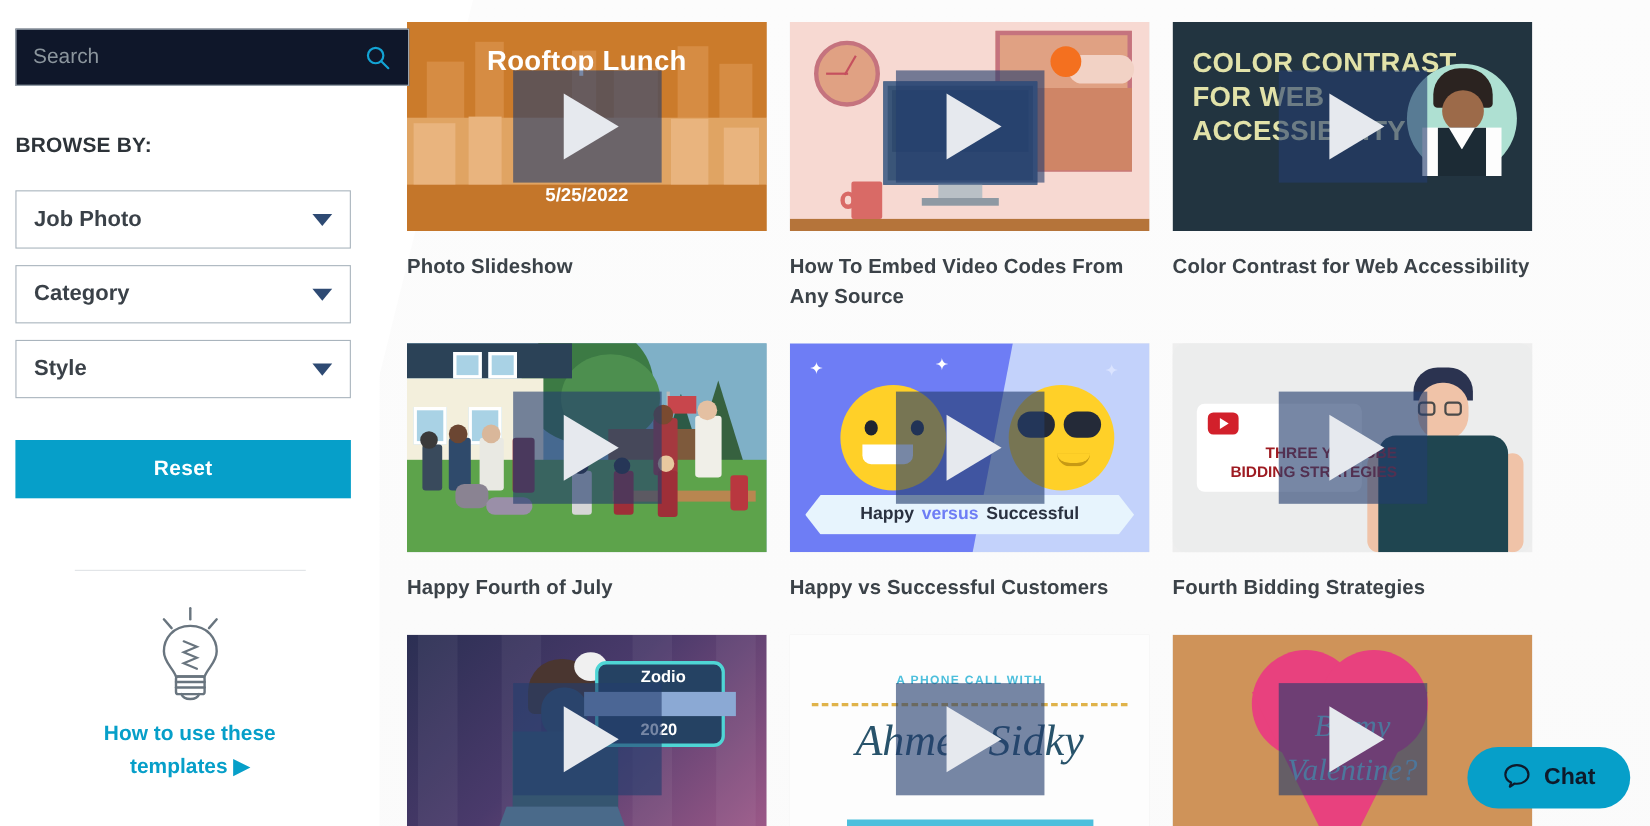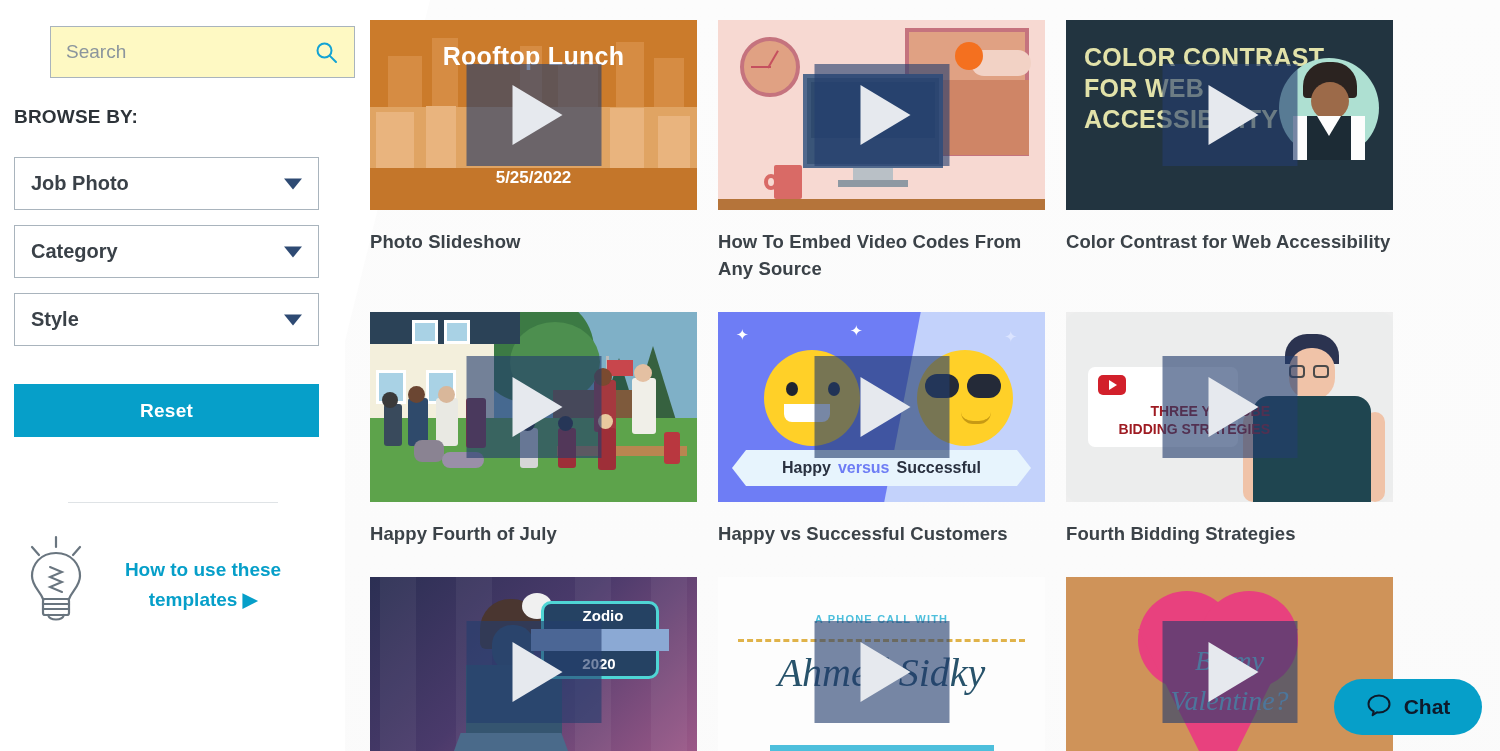--- a/index.html
+++ b/index.html
@@ -31,45 +31,45 @@
   .sidebar {
     position: absolute;
     left: 0; top: 0;
     width: 345px; height: 751px;
     background: #ffffff;
     z-index: 3;
     padding: 26px 14px 0 14px;
   }
   .search-box {
     position: relative;
-    width: 305px; height: 52px;
+    width: 358px; height: 52px;
     border: 1px solid #a9b4bd;
-    background: #fef9c3;
-    display: flex; align-items: center; margin-left: 36px;
+    background: #0f172a;
+    display: flex; align-items: center;
   }
   .search-input {
     border: 0; outline: 0;
     font-size: 19px;
     color: #7c8791;
     font-family: "Liberation Sans", sans-serif;
     padding-left: 15px;
     width: 240px;
     background: transparent;
   }
   .search-input::placeholder { color: #8b959d; }
   .search-icon {
     position: absolute; right: 16px; top: 50%;
     transform: translateY(-50%);
     width: 24px; height: 24px;
     display:flex; align-items:center; justify-content:center;
     cursor: pointer;
   }
 
   .browse-by {
-    margin-top: 28px;
+    margin-top: 44px;
     font-size: 19px;
     font-weight: bold;
     color: #2d3339;
     letter-spacing: 0.2px;
   }
 
   .select-list { margin-top: 29px; }
   .select-box {
     position: relative;
     width: 305px; height: 53px;
@@ -108,21 +108,21 @@
   }
 
   .divider {
     margin: 65px auto 0 auto;
     width: 210px; height: 1px;
     background: #dfe3e6;
   }
 
   .bulb-wrap {
     margin-top: 30px;
-    display: flex; flex-direction: row;
+    display: flex; flex-direction: column;
     align-items: center;
   }
   .bulb-icon { width: 84px; height: 92px; }
   .how-to-link {
     margin-top: 12px;
     text-align: center;
     color: #069fc9;
     font-size: 19px;
     font-weight: bold;
     line-height: 30px;

